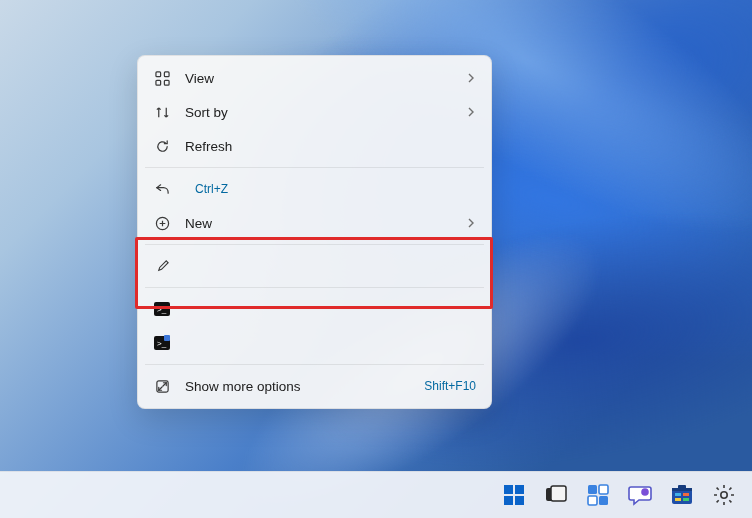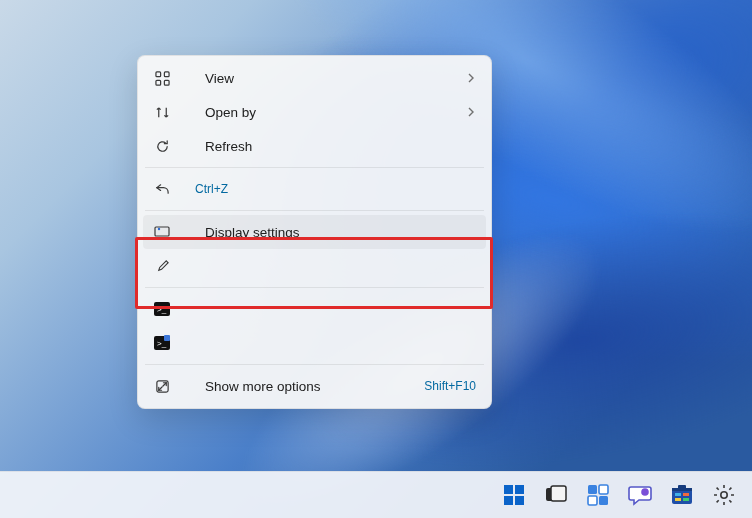--- a/index.html
+++ b/index.html
@@ -52,21 +52,21 @@
 .menu-item.hovered { background: rgba(0,0,0,0.045); }
 .menu-icon {
   width: 18px;
   height: 18px;
   margin-right: 14px;
   display: inline-flex;
   align-items: center;
   justify-content: center;
   flex-shrink: 0;
 }
-.menu-label { flex: 1 1 auto; margin-left: 20px; }
+.menu-label { flex: 1 1 auto; }
 .menu-shortcut { color: #0369a1; font-size: 12px; margin-left: 10px; }
 .menu-chevron { color: #707070; margin-left: 10px; display:inline-flex; align-items:center; }
 .sep {
   height: 1px;
   background: rgba(0,0,0,0.08);
   margin: 4px 2px;
 }
 .highlight-box {
   position: absolute;
   left: 135px;
@@ -138,21 +138,21 @@
         </svg>
     </span>
   </div>
 
   <div class="menu-item">
     <span class="menu-icon">
       <svg width="15" height="15" viewBox="0 0 16 16" fill="none" stroke-width="1.3">
         <path d="M4 3v10M4 3l-2 2M4 3l2 2M12 13V3M12 13l-2-2M12 13l2-2"></path>
       </svg>
     </span>
-    <span class="menu-label">Open by</span>
+    <span class="menu-label">Sort by</span>
     <span class="menu-chevron">
       <svg width="10" height="10" viewBox="0 0 10 10" fill="none" stroke="#707070" stroke-width="1.4">
           <path d="M3 1l4 4-4 4"></path>
         </svg>
     </span>
   </div>
 
   <div class="menu-item">
     <span class="menu-icon">
       <svg width="15" height="15" viewBox="0 0 16 16" fill="none" stroke-width="1.3" stroke-linecap="round">
@@ -168,33 +168,37 @@
   <div class="menu-item">
     <span class="menu-icon">
       <svg width="15" height="15" viewBox="0 0 16 16" fill="none" stroke-width="1.3" stroke-linecap="round">
         <path d="M6 3L2 6l4 3"></path>
           <path d="M2 6h7a5 5 0 0 1 5 5v1"></path>
       </svg>
     </span>
     <span class="menu-shortcut">Ctrl+Z</span>
   </div>
 
+  <div class="menu-item">
+    <span class="menu-icon">
+      <svg width="15" height="15" viewBox="0 0 16 16" fill="none" stroke-width="1.3">
+        <circle cx="8" cy="8" r="6.5"></circle>
+          <path d="M8 5v6M5 8h6"></path>
+      </svg>
+    </span>
+    <span class="menu-label">New</span>
+    <span class="menu-chevron">
+      <svg width="10" height="10" viewBox="0 0 10 10" fill="none" stroke="#707070" stroke-width="1.4">
+          <path d="M3 1l4 4-4 4"></path>
+        </svg>
+    </span>
+  </div>
 
   <div class="sep"></div>
 
-  <div class="menu-item hovered">
-    <span class="menu-icon">
-      <svg width="16" height="16" viewBox="0 0 16 16" fill="none" stroke-width="1.2">
-        <rect x="1" y="3" width="14" height="9" rx="1"></rect>
-          <path d="M5 15h6"></path>
-        <circle cx="5" cy="5" r="1.2" fill="#2a6bd4" stroke="none"></circle>
-      </svg>
-    </span>
-    <span class="menu-label">Display settings</span>
-  </div>
 
   <div class="menu-item">
     <span class="menu-icon">
       <svg width="15" height="15" viewBox="0 0 16 16" fill="none" stroke-width="1.2" stroke-linecap="round">
         <path d="M12 2l2 2-7 7-3 1 1-3 7-7z"></path>
       </svg>
     </span>
   </div>
 
   <div class="sep"></div>

